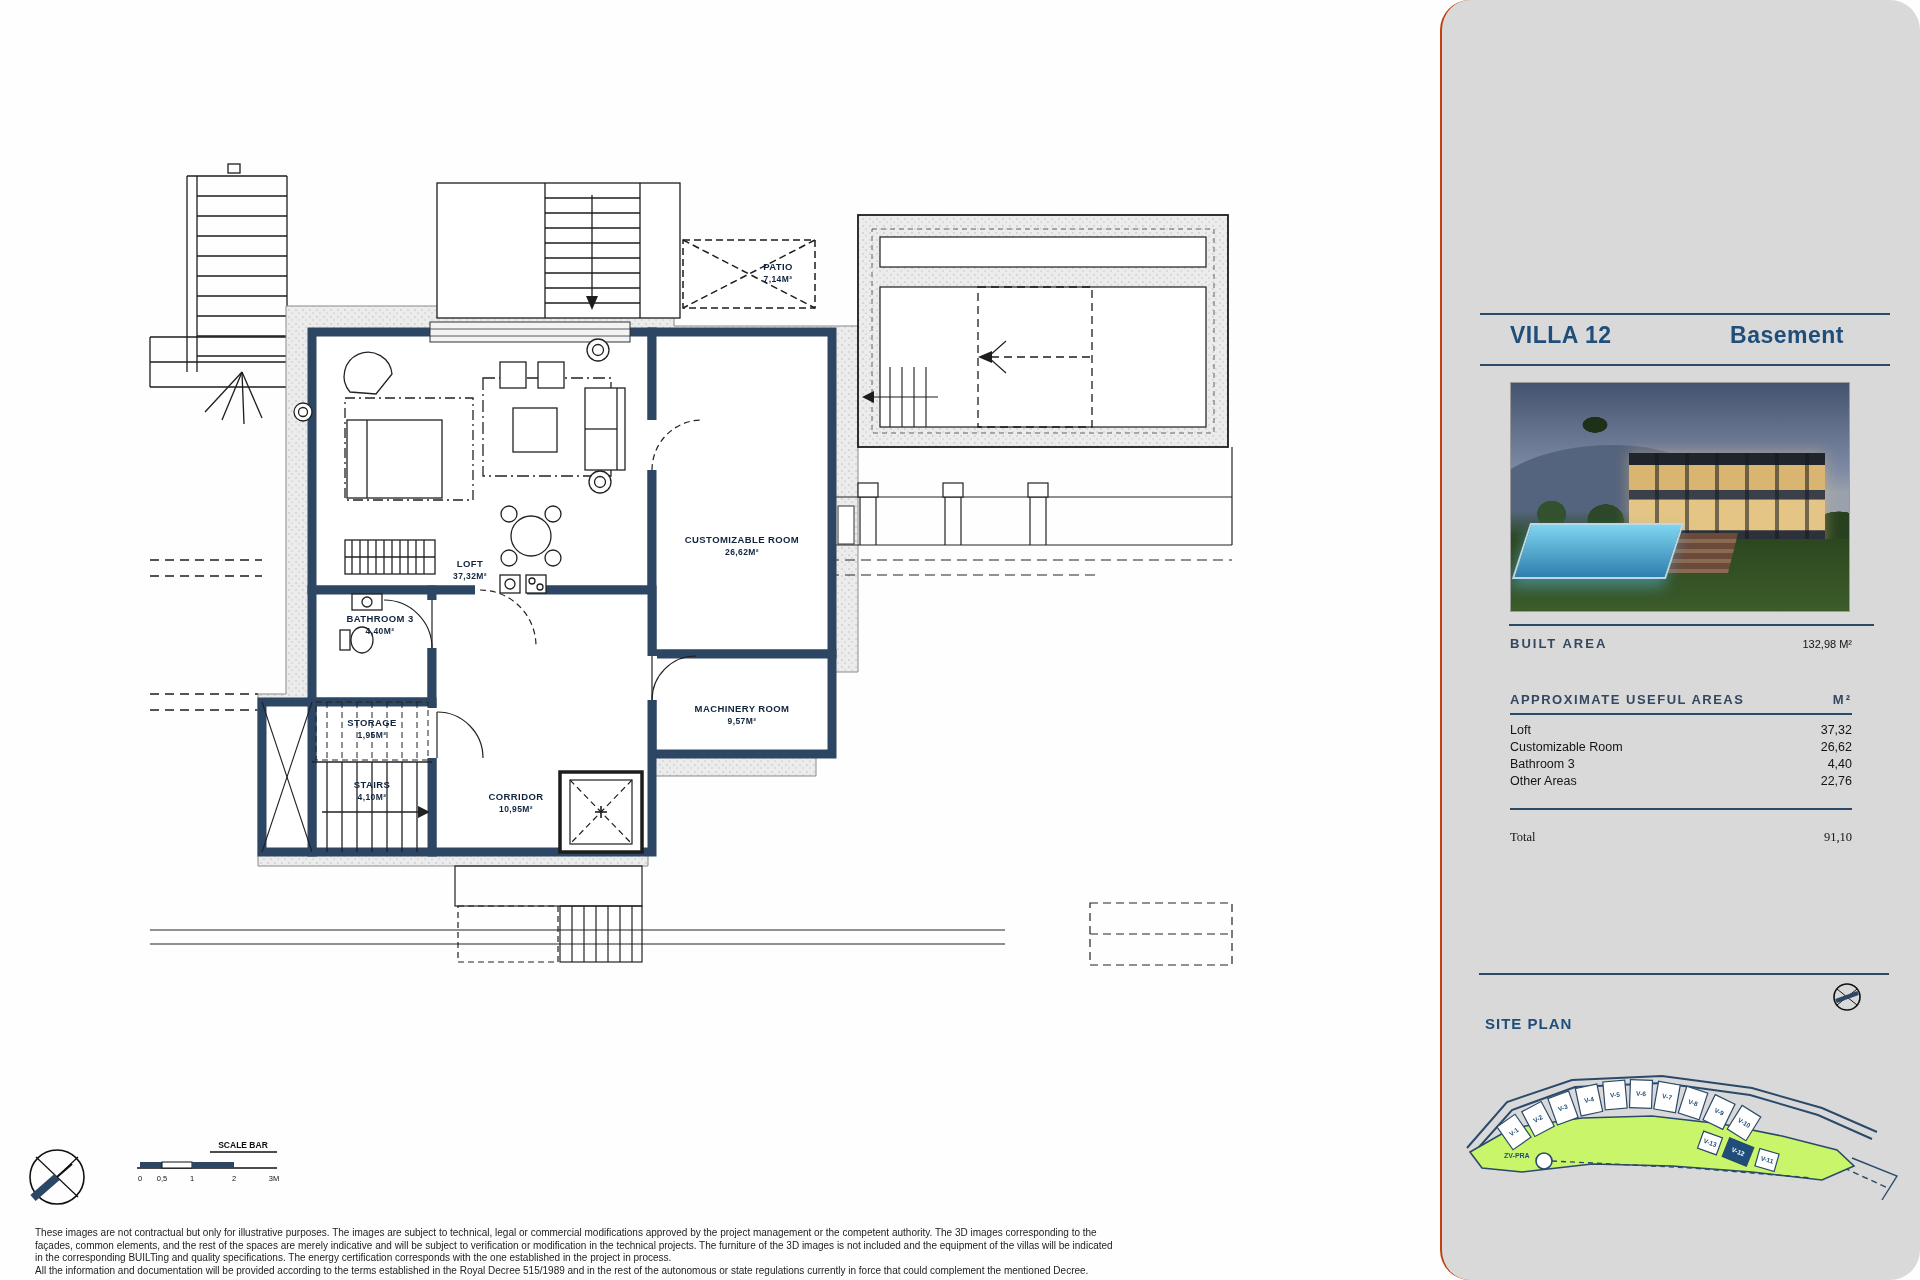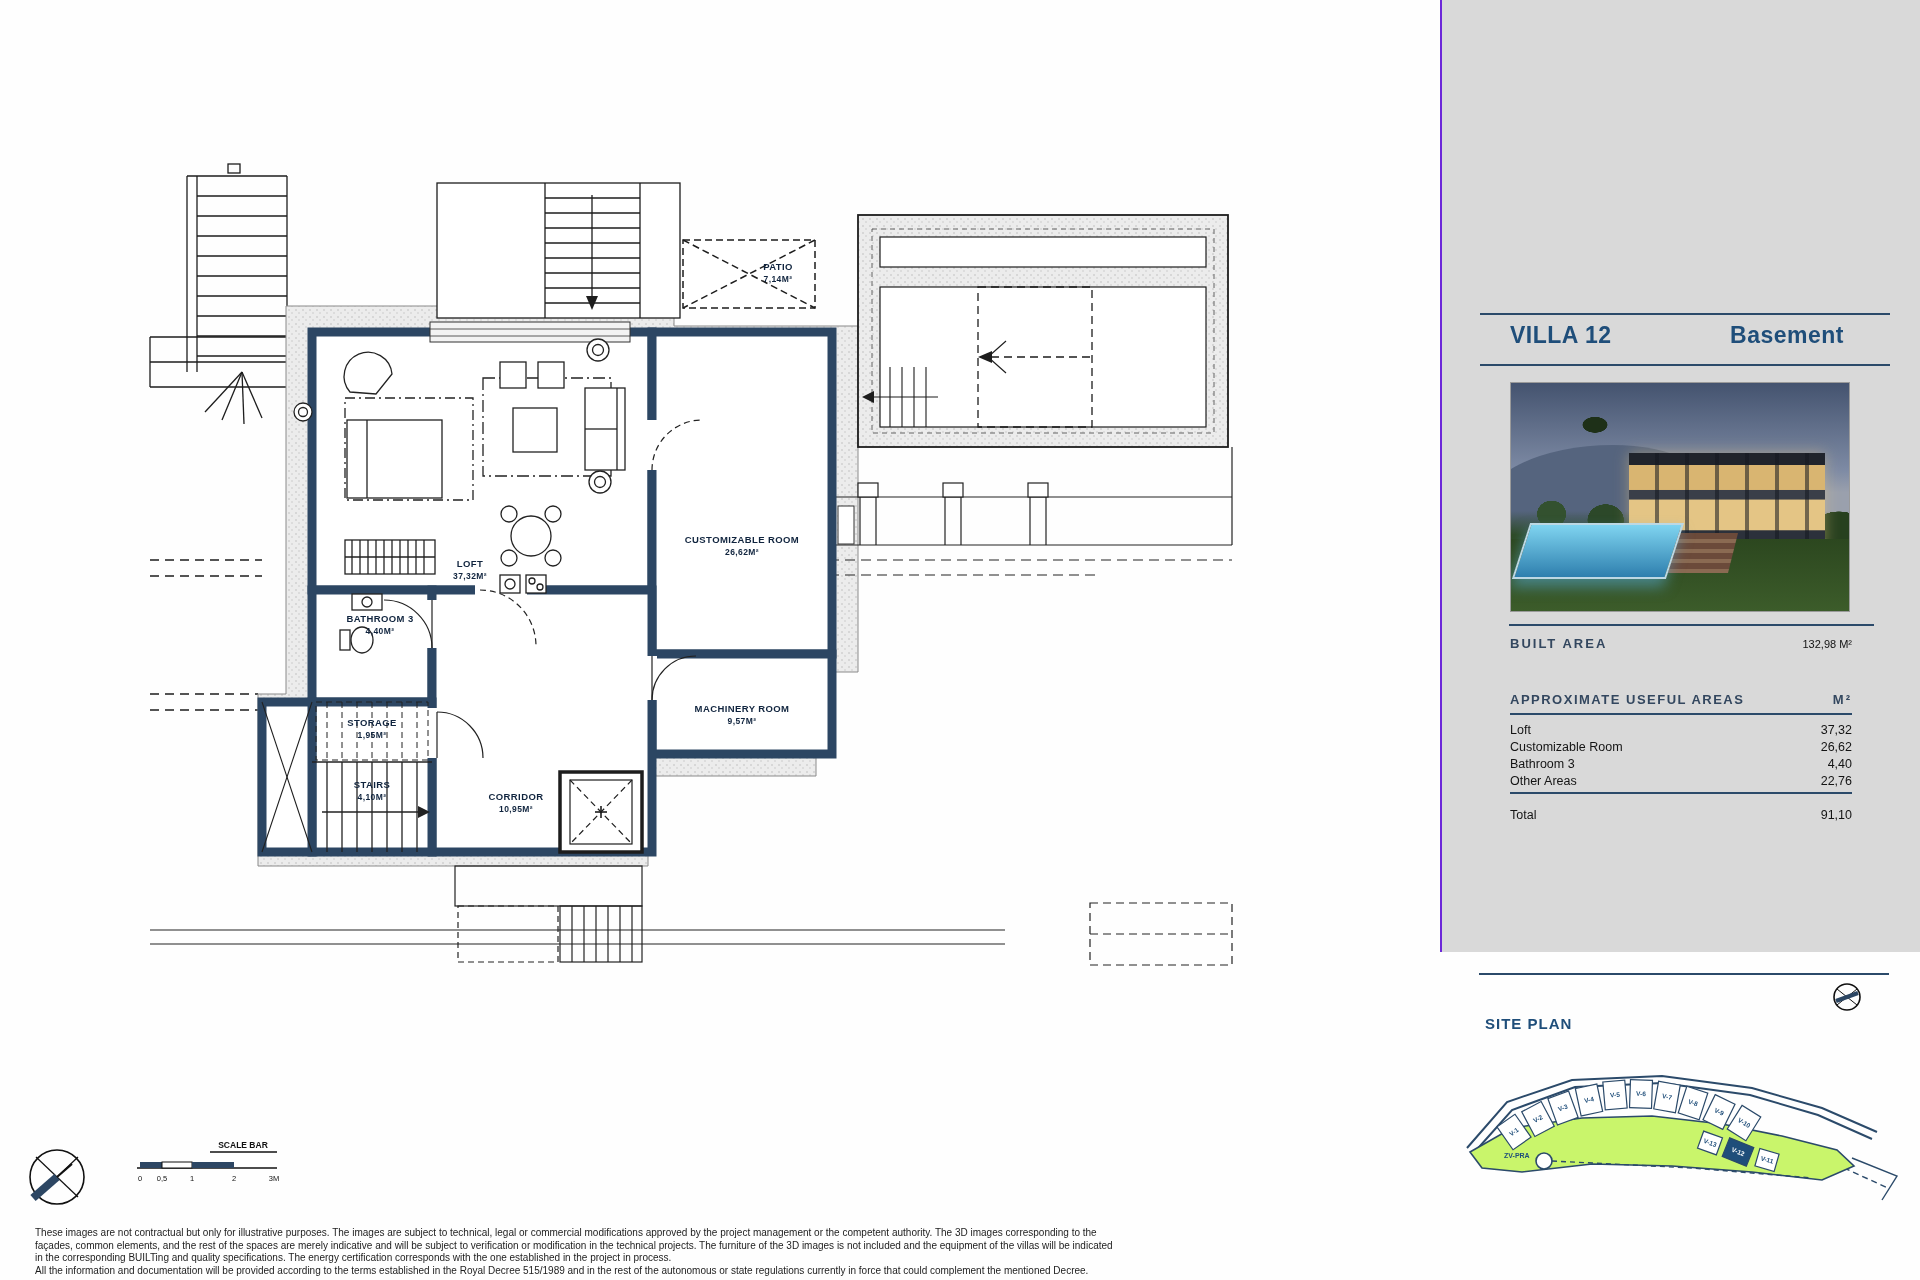--- a/index.html
+++ b/index.html
@@ -3,22 +3,22 @@
 <meta charset="utf-8">
 <style>
   html,body{margin:0;padding:0;background:#888;}
   .page{position:relative;width:1920px;height:1280px;background:#fefefe;overflow:hidden;
         font-family:"Liberation Sans",sans-serif;}
   .abs{position:absolute;}
   svg{display:block;}
   svg text{font-family:"Liberation Sans",sans-serif;}
 
   
-  .sidebar{position:absolute;left:1440px;top:0;width:480px;height:952px;
-           background:#d9d9d9;border-left:2px solid #6d28d9;box-sizing:border-box;}
+  .sidebar{position:absolute;left:1440px;top:0;width:480px;height:1280px;
+           background:#d9d9d9;border-left:2px solid #c2410c;box-sizing:border-box;border-radius:30px;}
   .rule{position:absolute;height:2px;background:#2b4a6a;}
   .title-row{position:absolute;left:38px;top:322px;width:410px;display:flex;
              justify-content:space-between;padding:0 46px 0 30px;box-sizing:border-box;}
   .title-row span{font-size:23px;font-weight:bold;color:#1f4e7a;letter-spacing:.5px;}
   .photo{position:absolute;left:68px;top:382px;width:338px;height:228px;
          border:1px solid #9a9a9a;overflow:hidden;background:linear-gradient(#44536f,#7d8aa4 38%,#9aa0ad 48%);}
   .ph-mtn{position:absolute;left:-30px;top:62px;width:240px;height:120px;background:#55647e;
           border-radius:55% 45% 0 0;}
   .ph-trees{position:absolute;left:0;top:104px;width:338px;height:60px;
             background:radial-gradient(24px 22px at 12% 45%, #33512f 60%, transparent 61%),
@@ -44,21 +44,21 @@
 
   .ba-row{position:absolute;left:68px;top:636px;width:342px;display:flex;justify-content:space-between;align-items:baseline;gap:8px;}
   .lbl-blue{font-size:13px;font-weight:bold;color:#33475f;letter-spacing:2px;}
   .val-dark{font-size:11px;color:#111;}
   .areas{position:absolute;left:68px;top:692px;width:342px;}
   .areas-head{display:flex;justify-content:space-between;align-items:flex-end;padding-bottom:6px;
               border-bottom:2px solid #2b4a6a;}
   .arow{display:flex;justify-content:space-between;font-size:12.5px;color:#141414;line-height:17px;}
   .arow.first{margin-top:7px;}
   .atotal{display:flex;justify-content:space-between;font-size:12.5px;color:#141414;
-          border-top:2px solid #2b4a6a;margin-top:2px;padding-top:14px;}
+          border-top:2px solid #2b4a6a;margin-top:18px;padding-top:20px;font-family:Liberation Serif, serif;}
   .sp-title{position:absolute;left:43px;top:985px;font-size:15px;font-weight:bold;color:#1f4e7a;letter-spacing:1px;margin-top:30px;}
 
   
   .disclaimer{position:absolute;left:35px;top:1227px;width:1085px;font-size:10px;color:#1c1c1c;line-height:12.6px;}
 </style>
 </head>
 <body>
 
 <div class="page">
 

